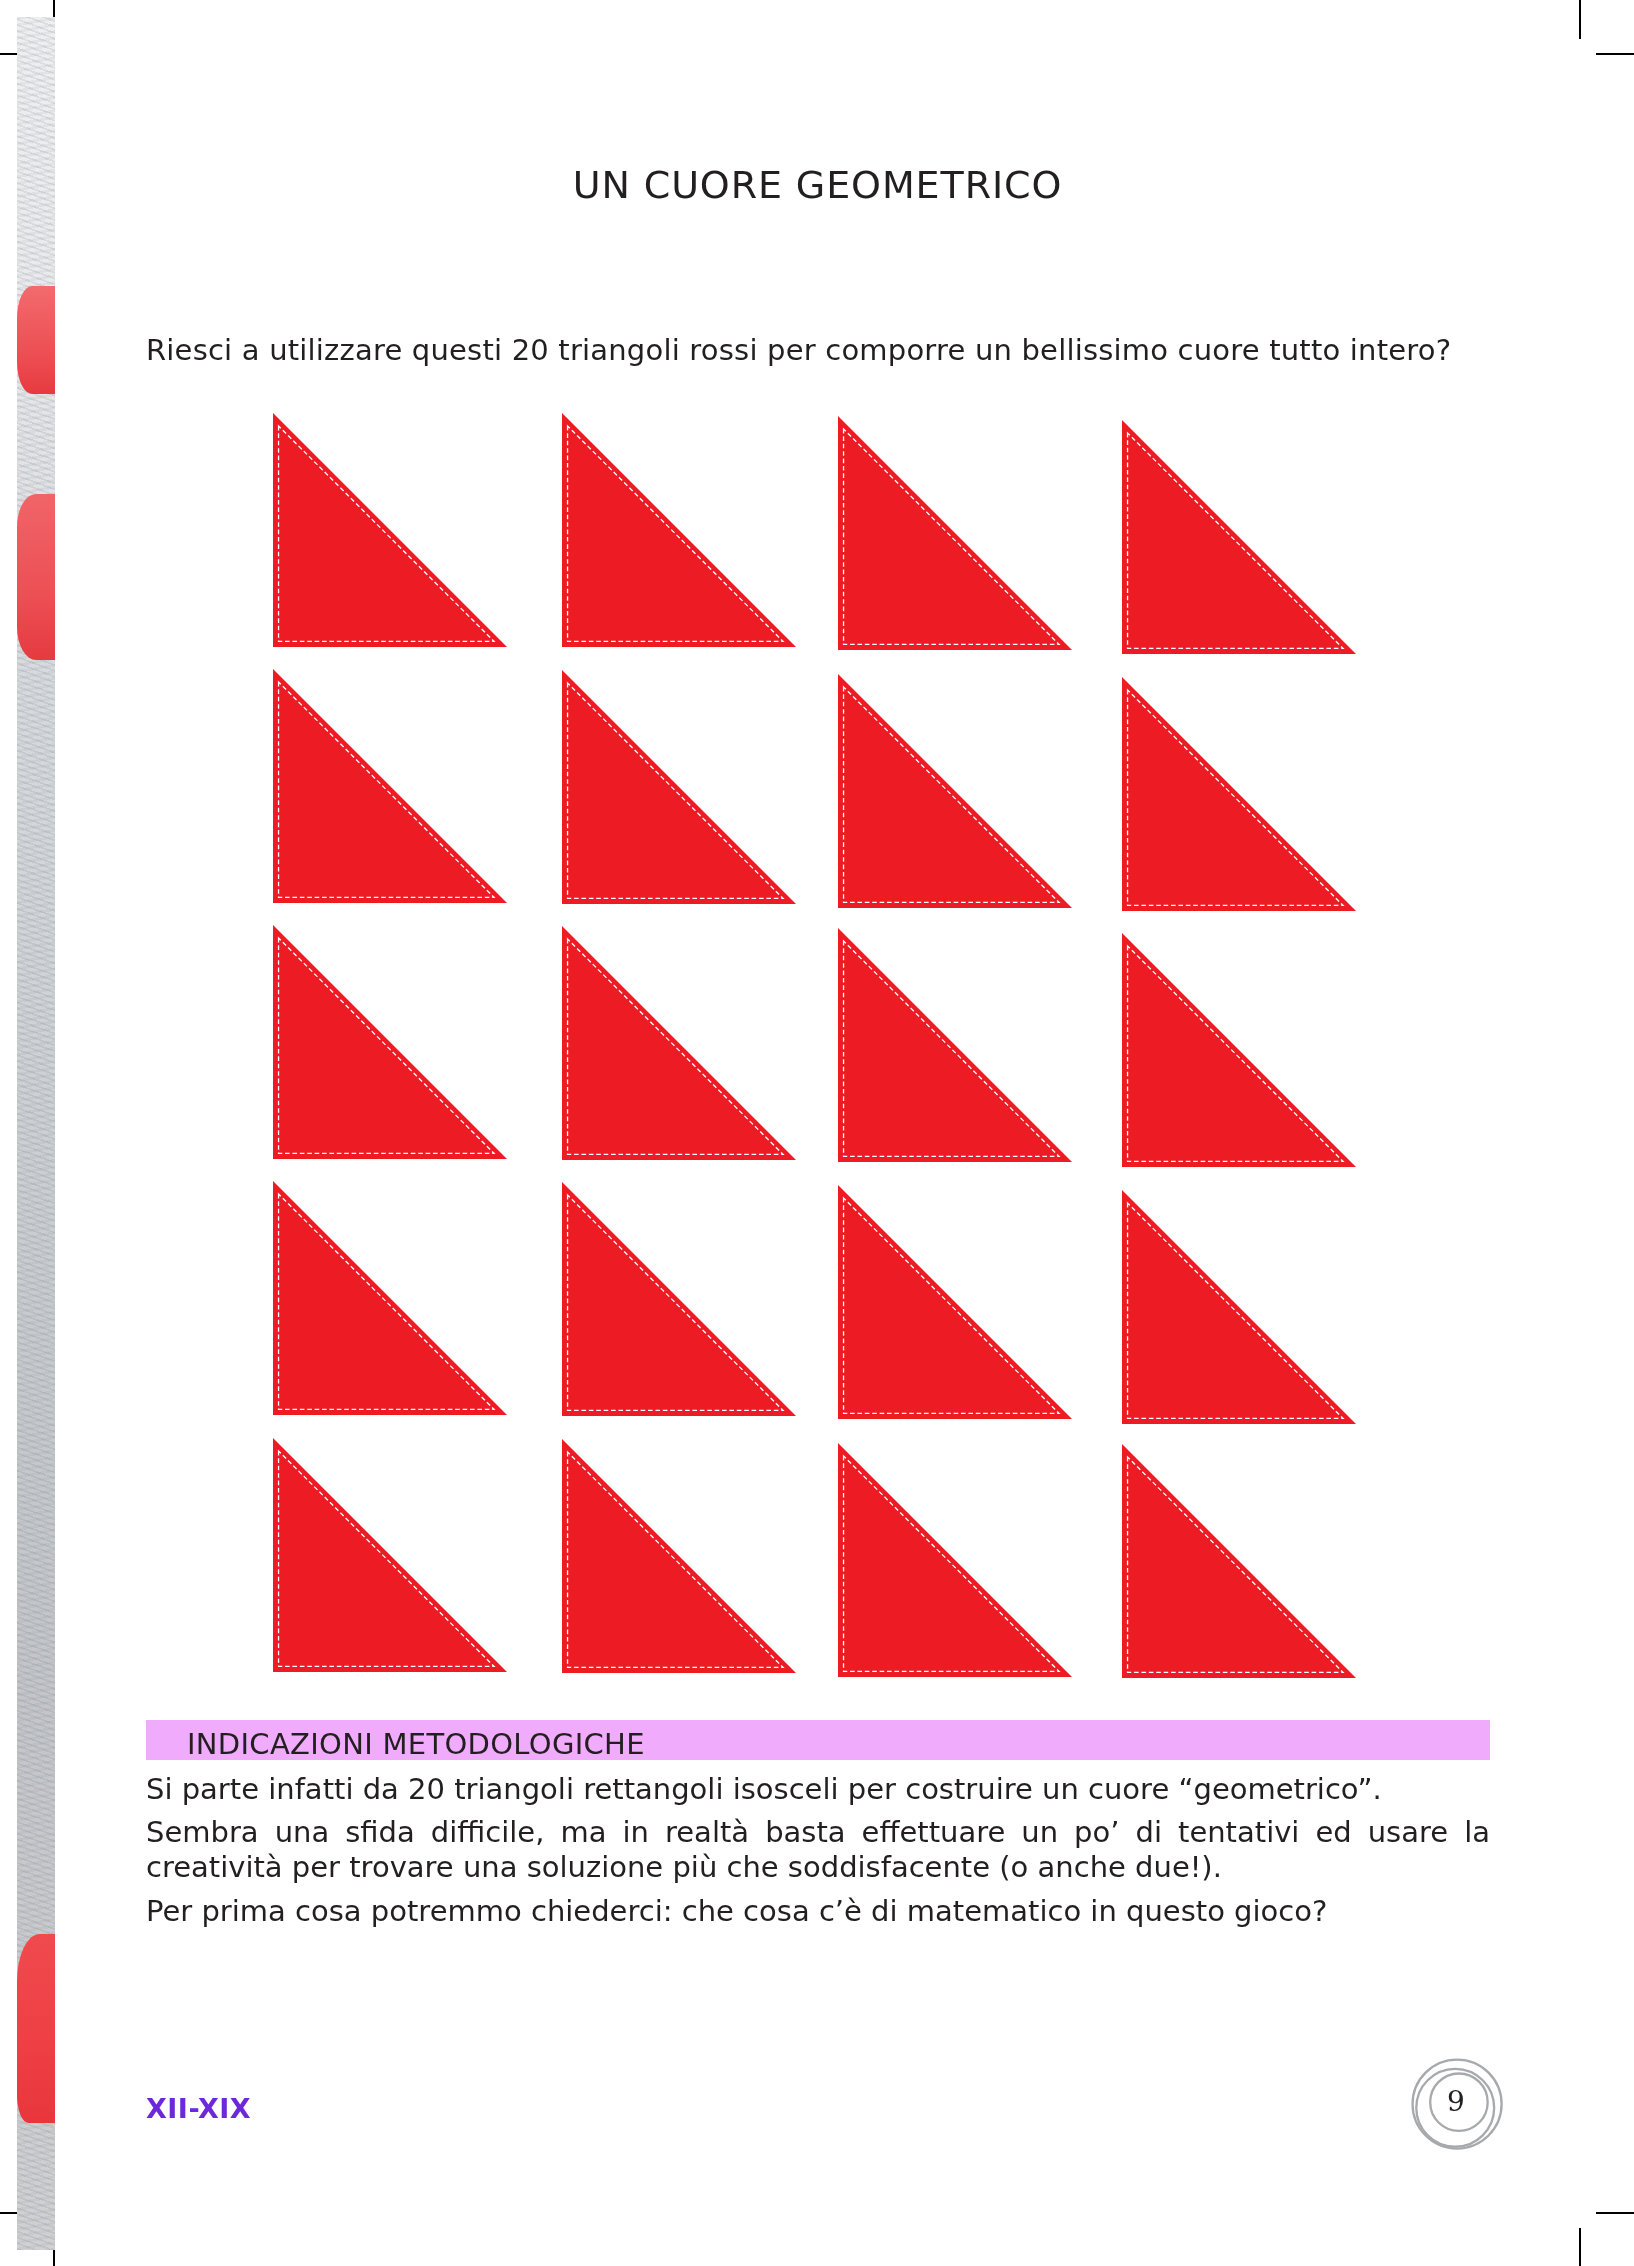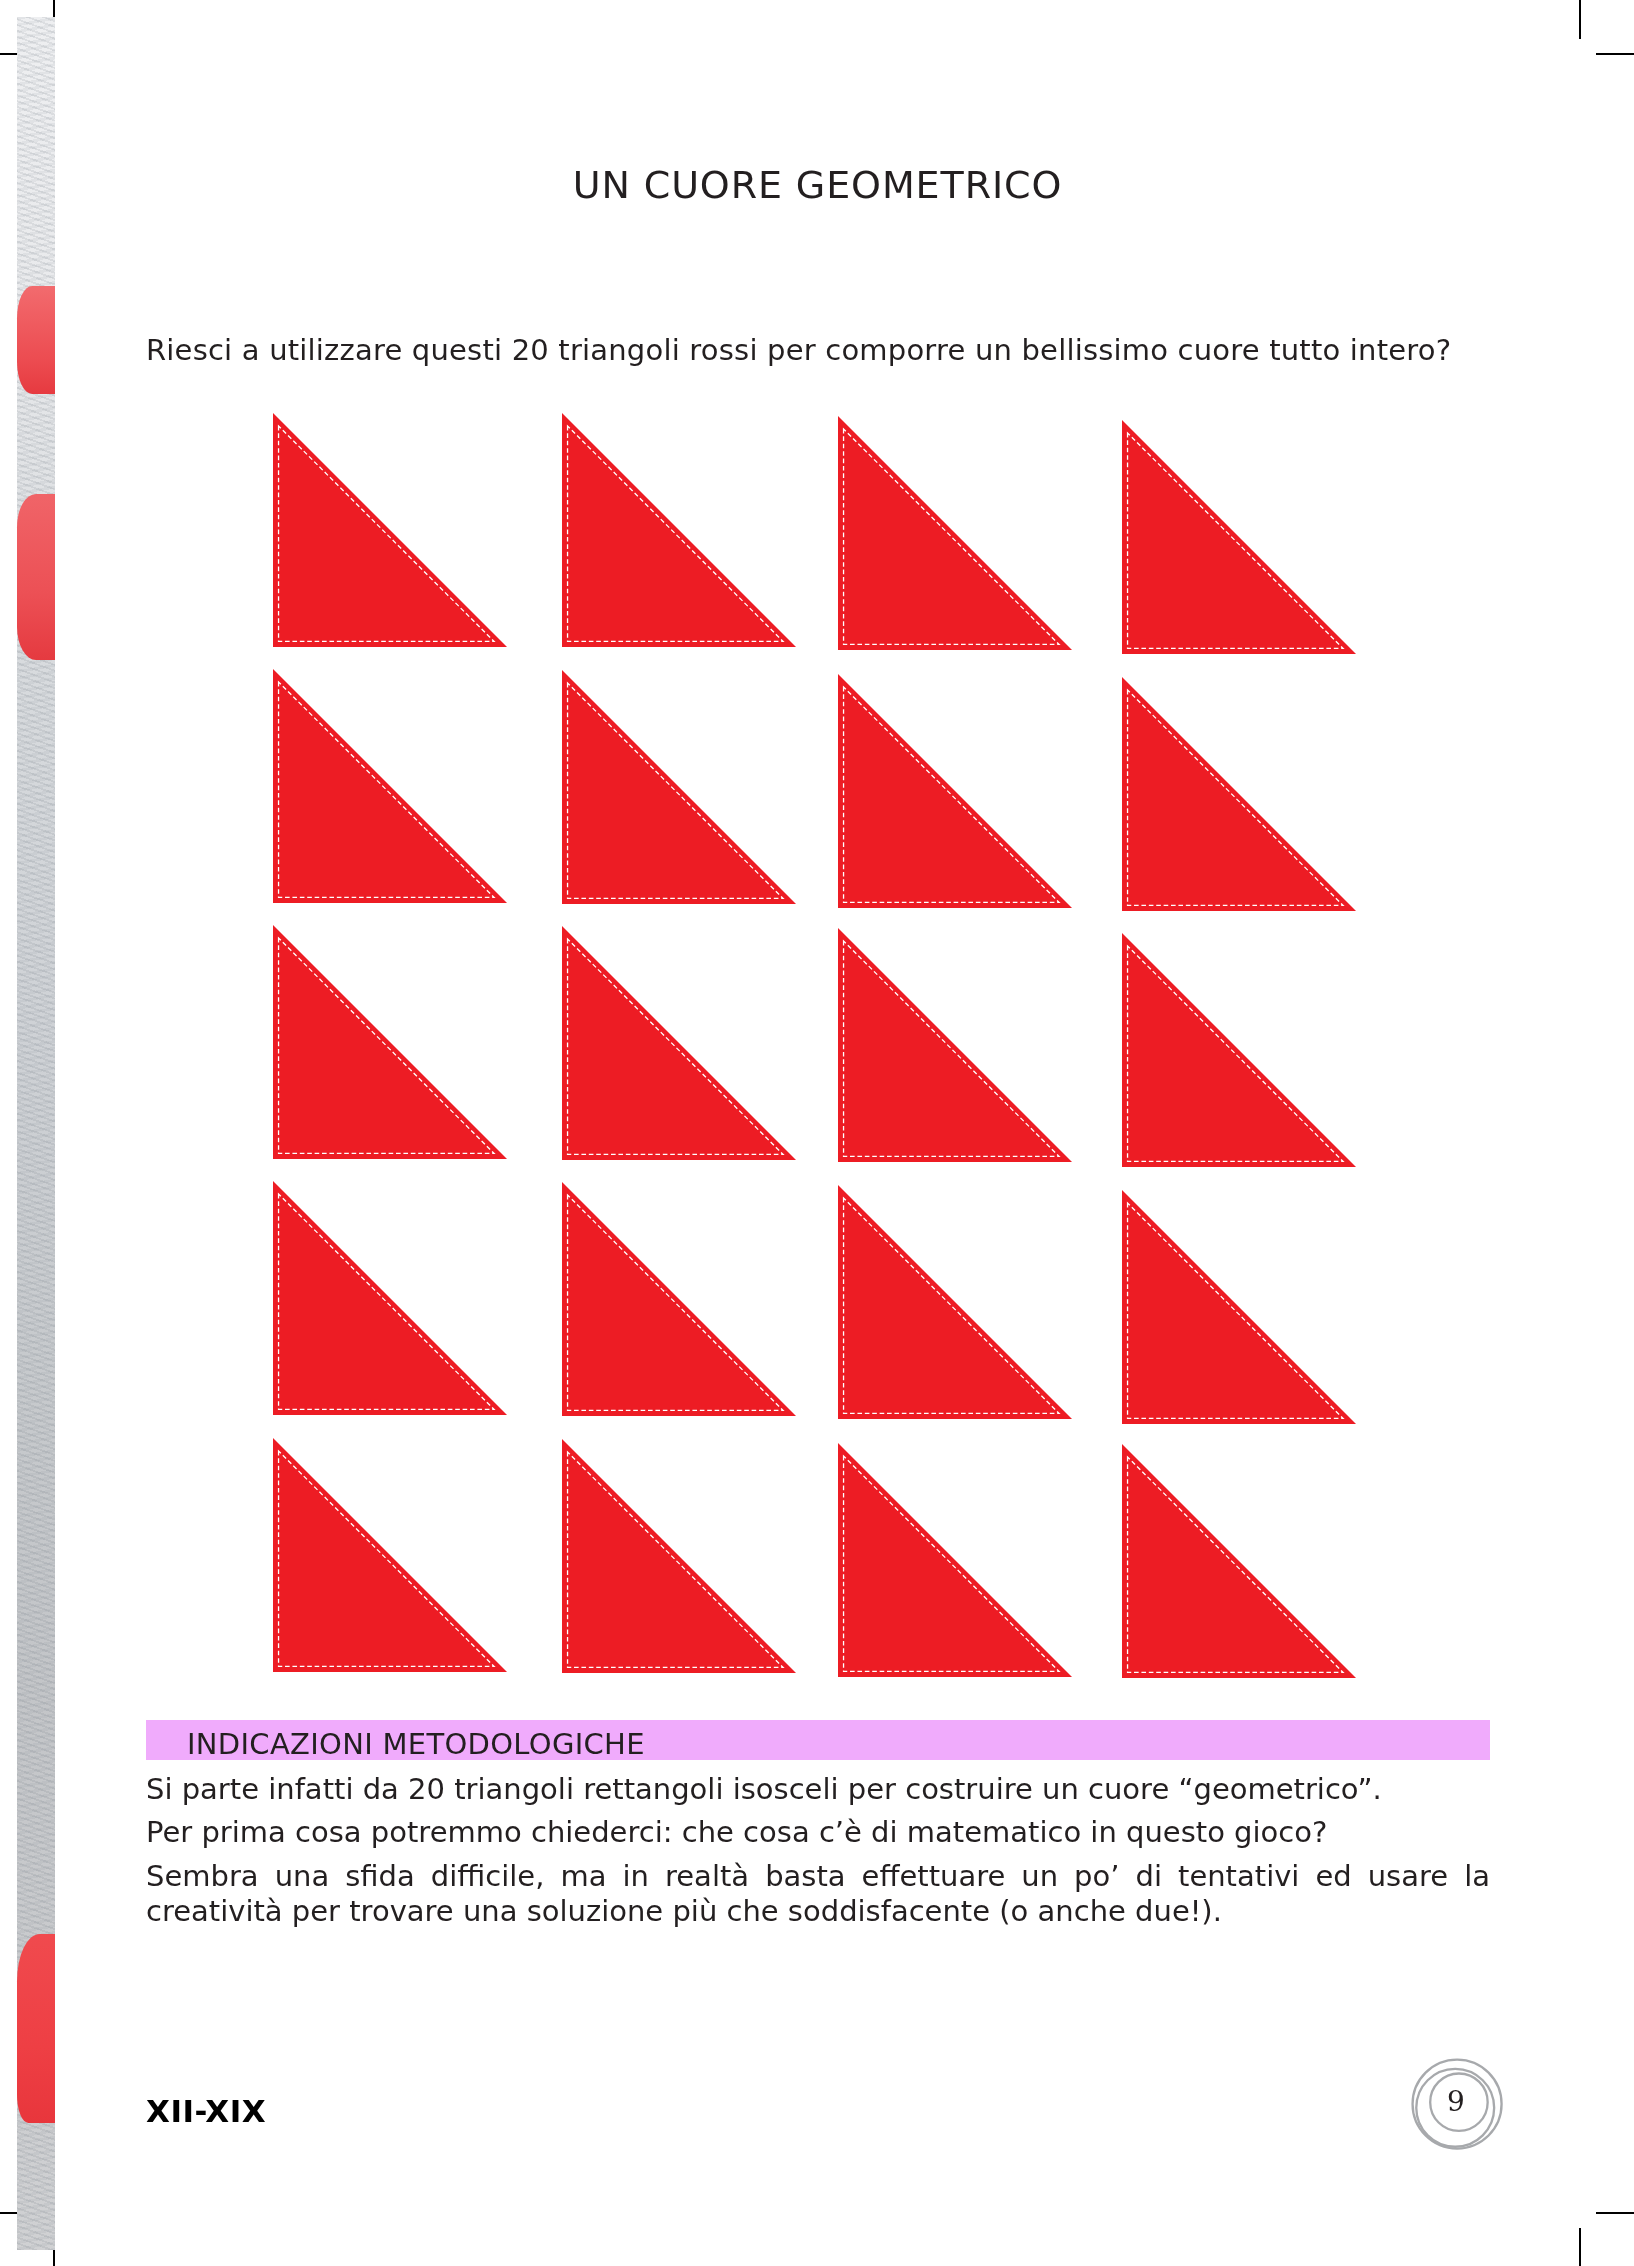--- a/index.html
+++ b/index.html
@@ -28,21 +28,21 @@
     .tri { position: absolute; width: 234px; height: 234px; }
     .tri svg { display: block; width: 100%; height: 100%; }
 
     .section-band { position: absolute; left: 146px; top: 1720px; width: 1344px; height: 40px; background: #f0abfc; }
     .section-title { position: absolute; left: 41px; top: 7.4px; font-size: 29px; color: #231f20; letter-spacing: 0.3px; white-space: nowrap; }
 
     .body-text { position: absolute; left: 146px; top: 1772px; width: 1344px; font-size: 29px; line-height: 35px; color: #231f20; }
     .body-text p { margin: 0 0 8.3px 0; text-align: justify; }
     .body-text p.last { text-align-last: justify; }
 
-    .footer-code { position: absolute; left: 146px; top: 2093px; font-size: 31px; font-weight: bold; color: #000000; letter-spacing: 0.5px; }
+    .footer-code { position: absolute; left: 146px; top: 2093px; font-size: 27px; font-weight: bold; color: #6d28d9; letter-spacing: 0.5px; }
     .page-num-wrap { position: absolute; left: 1407px; top: 2054px; width: 102px; height: 102px; }
     .page-num-wrap svg { position: absolute; left: 0; top: 0; }
     .page-num { position: absolute; left: 0; width: 98px; top: 31px; text-align: center; font-family: "DejaVu Serif", serif; font-size: 28px; color: #231f20; }
   </style>
 </head>
 <body>
 
 <div class="crop" style="left:53px;top:0;width:1.8px;height:39px;"></div>
 <div class="crop" style="left:0;top:53px;width:39px;height:1.8px;"></div>
 <div class="crop" style="left:1579px;top:0;width:1.8px;height:39px;"></div>
@@ -188,22 +188,22 @@
       </svg>
     </div>
 </div>
 
 <div class="section-band">
   <div class="section-title">INDICAZIONI METODOLOGICHE</div>
 </div>
 
 <div class="body-text">
   <p>Si parte infatti da 20 triangoli rettangoli isosceli per costruire un cuore “geometrico”.</p>
+  <p>Sembra una sfida difficile, ma in realtà basta effettuare un po’ di tentativi ed usare la creatività per trovare una soluzione più che soddisfacente (o anche due!).</p>
   <p>Per prima cosa potremmo chiederci: che cosa c’è di matematico in questo gioco?</p>
-  <p>Sembra una sfida difficile, ma in realtà basta effettuare un po’ di tentativi ed usare la creatività per trovare una soluzione più che soddisfacente (o anche due!).</p>
 </div>
 
 <div class="footer-code">XII-XIX</div>
 
 <div class="page-num-wrap">
   <svg width="102" height="102" viewBox="0 0 110 110">
     <circle cx="54" cy="54" r="48" fill="none" stroke="#a7a9ac" stroke-width="2.5"></circle>
     <circle cx="52" cy="58" r="42" fill="none" stroke="#a7a9ac" stroke-width="2.5"></circle>
     <circle cx="56" cy="52" r="31" fill="none" stroke="#a7a9ac" stroke-width="2.5"></circle>
   </svg>

